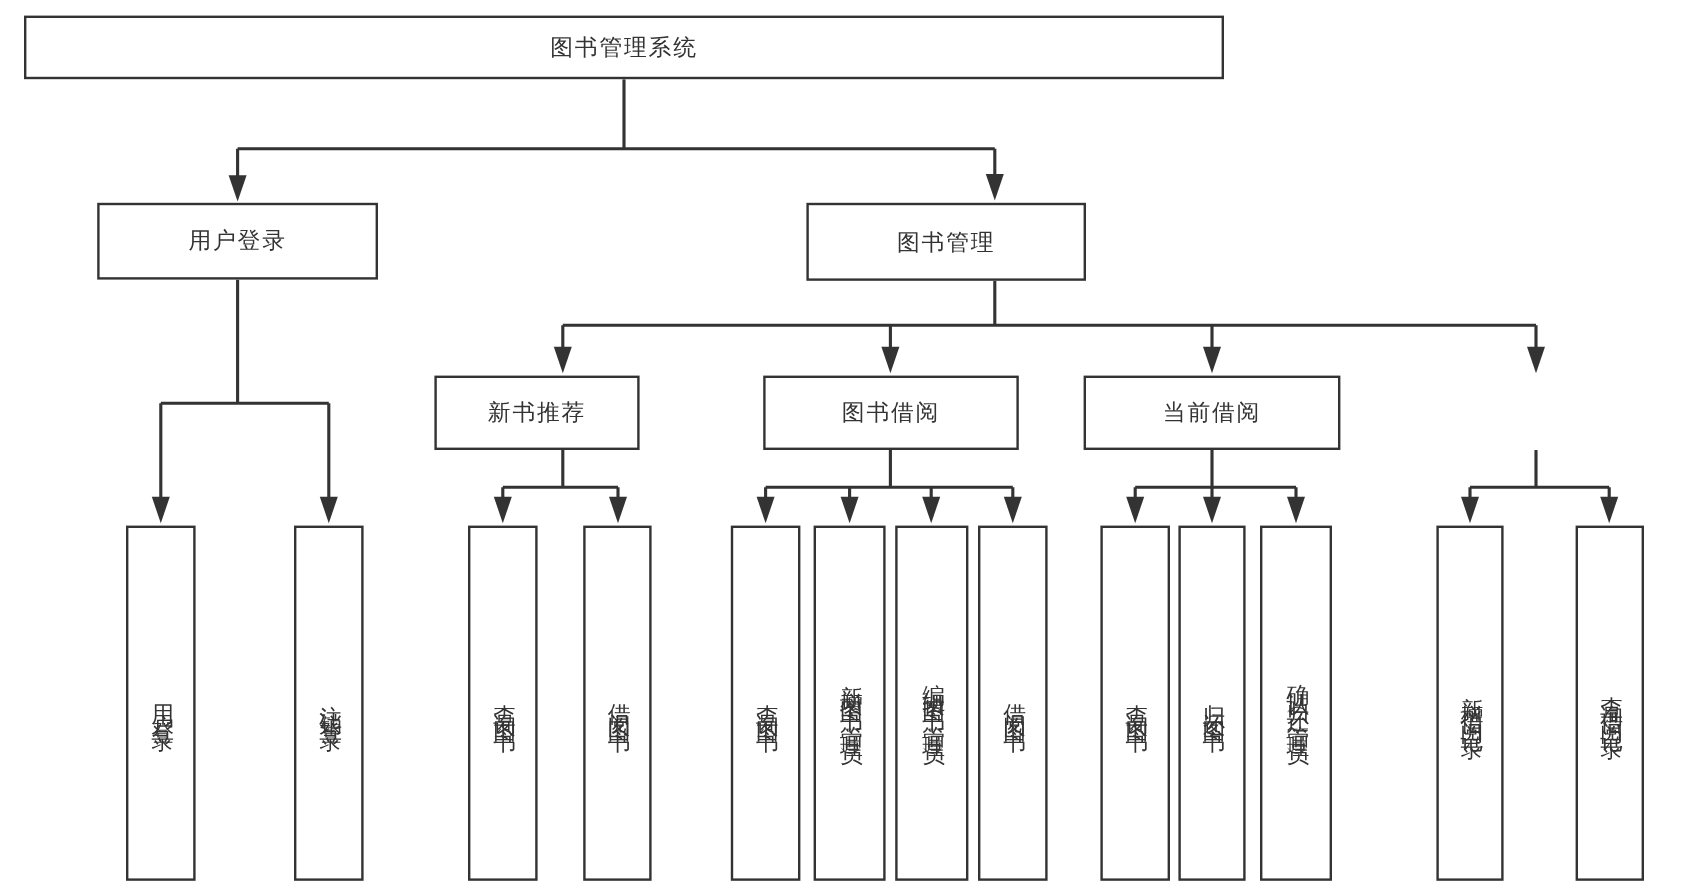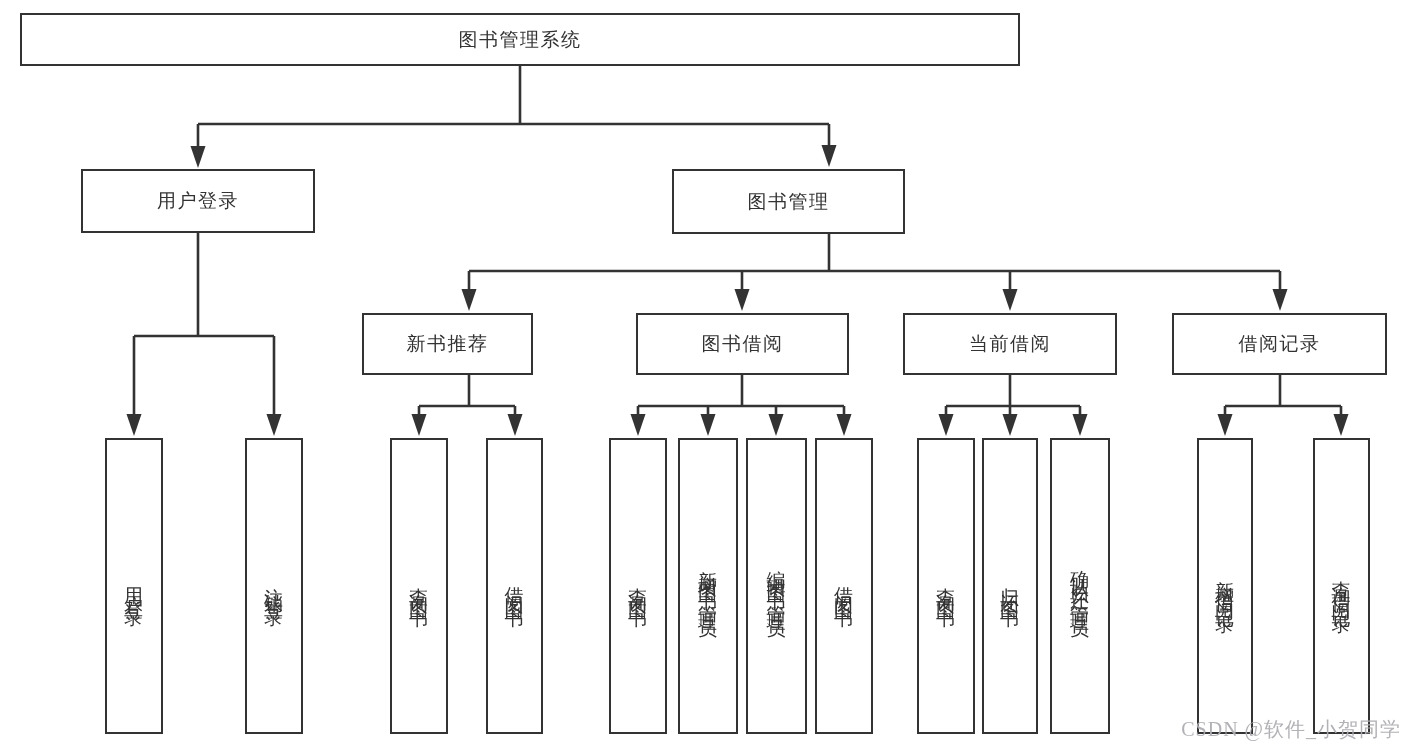--- a/index.html
+++ b/index.html
@@ -1,20 +1,20 @@
 <!DOCTYPE html>
 <html><head>
 <meta charset="utf-8">
 <style>
   html,body{margin:0;padding:0;background:#ffffff;}
   .canvas{
     position:relative;
     width:1405px;height:747px;
     background:#ffffff;
-    font-family:Liberation Serif, serif;
+    font-family:Liberation Mono, monospace;
     overflow:hidden;
   }
   .edges{position:absolute;left:0;top:0;width:1405px;height:747px;z-index:0;}
   .edges path{stroke:#333333;stroke-width:2.6;fill:none;}
   .edges polygon{fill:#333333;stroke:none;}
   .box{
     position:absolute;
     box-sizing:border-box;
     background:#ffffff;
     border:2.5px solid #333333;
@@ -104,23 +104,20 @@
 
   <div class="box h" style="left:362px;top:313px;width:171px;height:62px">
     <span>新书推荐</span>
   </div>
   <div class="box h" style="left:903px;top:313px;width:214px;height:62px">
     <span>当前借阅</span>
   </div>
   <div class="box h" style="left:636px;top:313px;width:213px;height:62px">
     <span>图书借阅</span>
   </div>
-  <div class="box h" style="left:1172px;top:313px;width:215px;height:62px">
-    <span>借阅记录</span>
-  </div>
 
   <div class="box v" style="left:105px;top:438px;width:58px;height:296px">
     <span>用户登录</span>
   </div>
   <div class="box v" style="left:245px;top:438px;width:58px;height:296px">
     <span>注销登录</span>
   </div>
 
   <div class="box v" style="left:390px;top:438px;width:58px;height:296px">
     <span>查询图书</span>
@@ -152,15 +149,14 @@
     <span>确认归还（管理员）</span>
   </div>
 
   <div class="box v" style="left:1197px;top:438px;width:56px;height:296px">
     <span>新增借阅记录</span>
   </div>
   <div class="box v" style="left:1313px;top:438px;width:57px;height:296px">
     <span>查询借阅记录</span>
   </div>
 
-  <div class="watermark">CSDN @软件_小贺同学</div>
 
 </div>
 
 </body></html>

